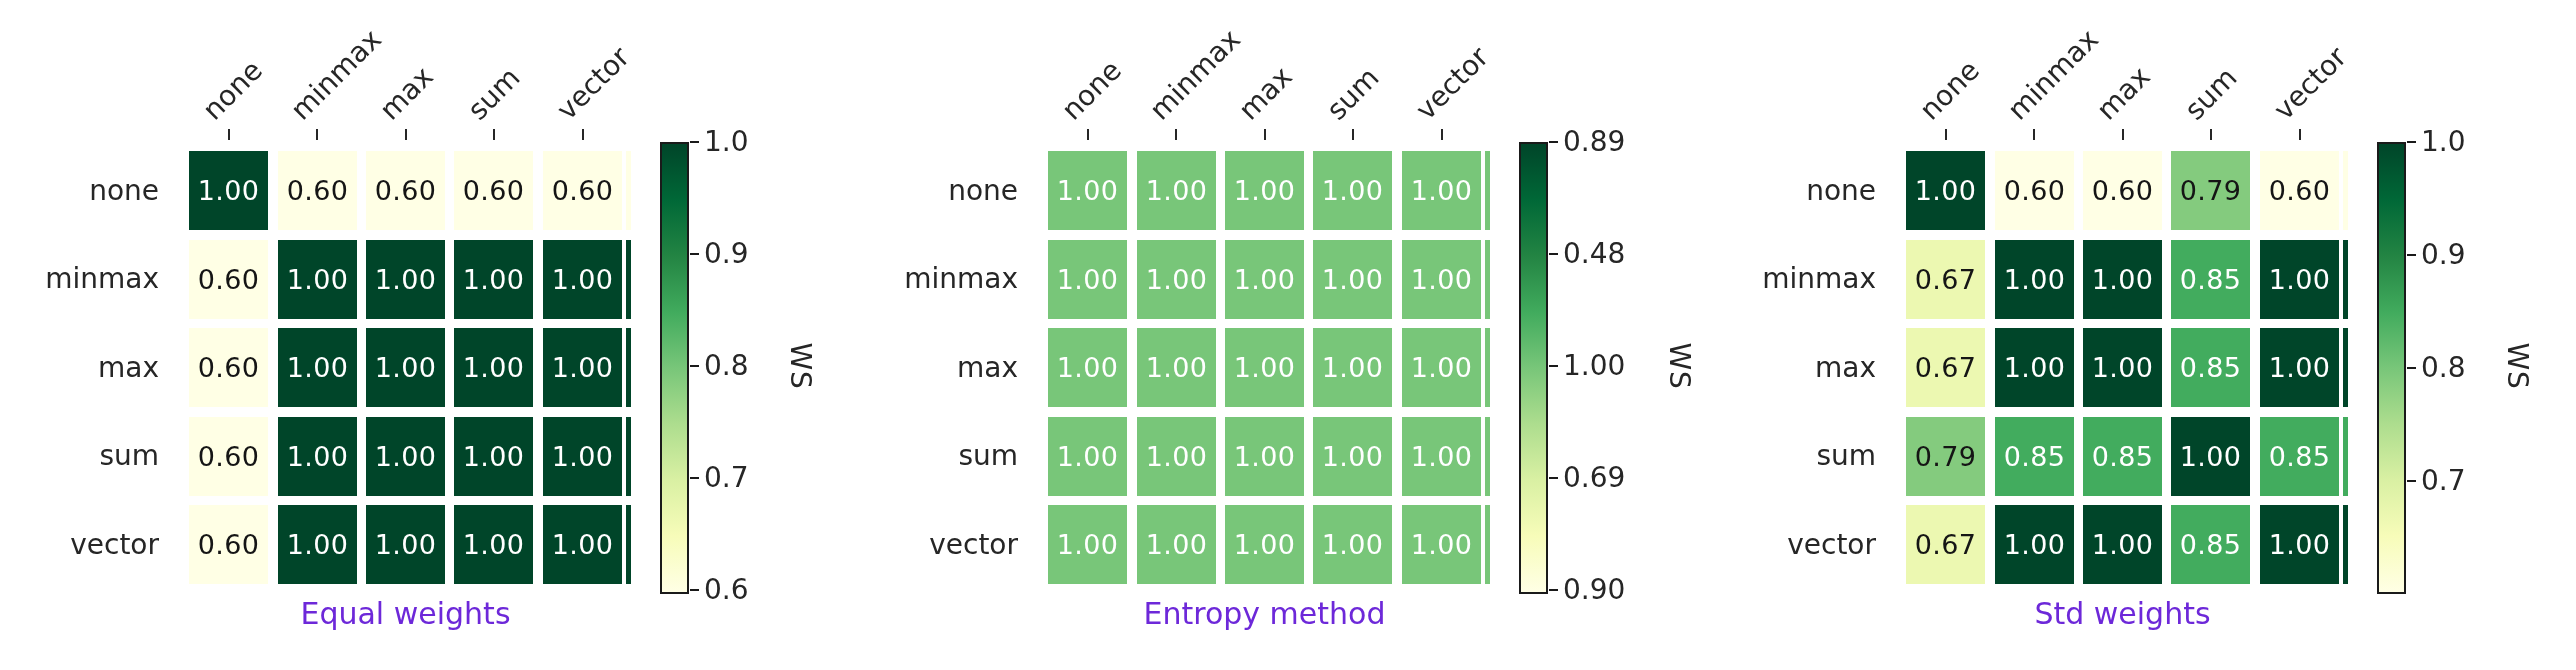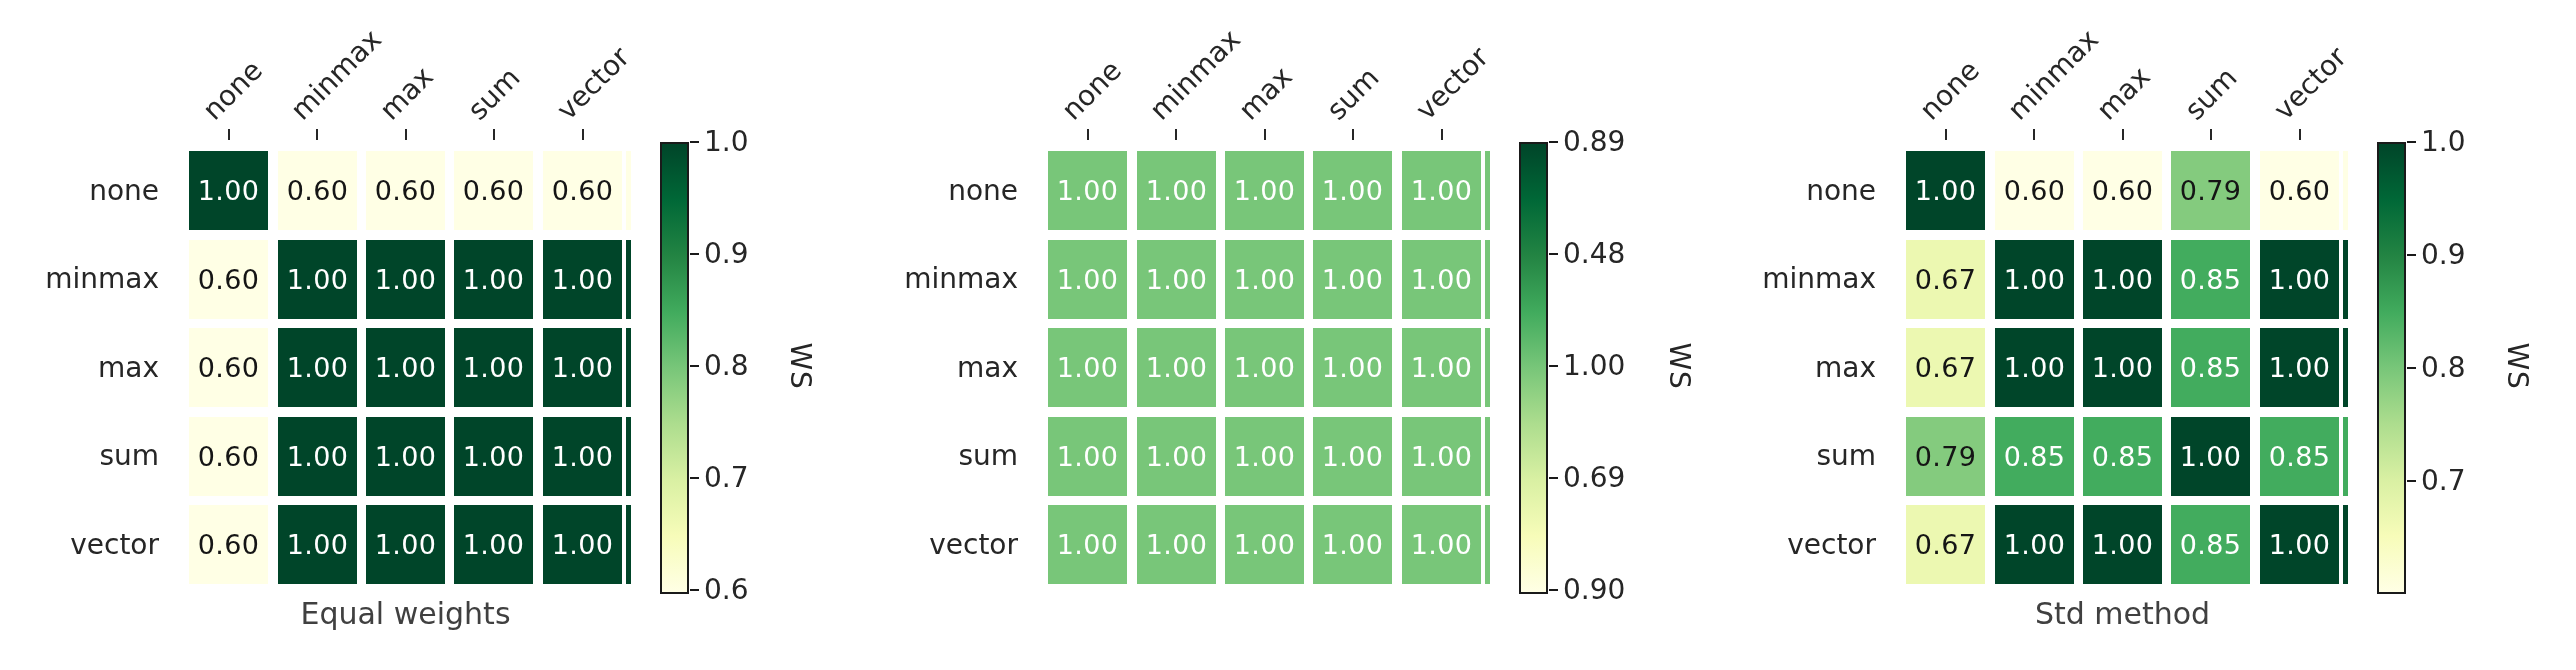--- a/index.html
+++ b/index.html
@@ -37,21 +37,21 @@
   .cbtick-label{
     position:absolute;font-size:28px;line-height:34px;color:#262626;white-space:nowrap;
   }
   .cb-label{
     position:absolute;
     writing-mode:vertical-rl;
     font-size:28px;color:#262626;letter-spacing:0.8px;
   }
   .title{
     position:absolute;text-align:center;
-    font-size:30px;color:#404040;white-space:nowrap;
+    font-size:30px;color:#6d28d9;white-space:nowrap;
   }
 </style>
 </head>
 <body>
 
 <div class="figure">
   <div class="panel" id="panel-0" style="left:0px">
       <div class="xtick" style="left: 228px; top: 129px;"></div>
       <div class="col-label" style="left: 218px; top: 96px;">none</div>
       <div class="xtick" style="left: 316px; top: 129px;"></div>
@@ -162,20 +162,21 @@
       <div class="cbtick-label" style="left: 704px; top: 125px;">0.89</div>
       <div class="cbtick" style="left: 690px; top: 253px;"></div>
       <div class="cbtick-label" style="left: 704px; top: 237px;">0.48</div>
       <div class="cbtick" style="left: 690px; top: 365px;"></div>
       <div class="cbtick-label" style="left: 704px; top: 349px;">1.00</div>
       <div class="cbtick" style="left: 690px; top: 477px;"></div>
       <div class="cbtick-label" style="left: 704px; top: 461px;">0.69</div>
       <div class="cbtick" style="left: 690px; top: 589px;"></div>
       <div class="cbtick-label" style="left: 704px; top: 573px;">0.90</div>
       <div class="cb-label" style="left: 804px; top: 366px; transform: translateY(-50%);">WS</div>
+      <div class="title" style="left: 189px; width: 433px; top: 596px;">Entropy method</div>
     </div>
   <div class="panel" id="panel-2" style="left:1717px">
       <div class="xtick" style="left: 228px; top: 129px;"></div>
       <div class="col-label" style="left: 218px; top: 96px;">none</div>
       <div class="xtick" style="left: 316px; top: 129px;"></div>
       <div class="col-label" style="left: 306px; top: 96px;">minmax</div>
       <div class="xtick" style="left: 405px; top: 129px;"></div>
       <div class="col-label" style="left: 395px; top: 96px;">max</div>
       <div class="xtick" style="left: 493px; top: 129px;"></div>
       <div class="col-label" style="left: 483px; top: 96px;">sum</div>
@@ -219,16 +220,16 @@
       <div class="cbar" style="left: 660px; top: 142px; width: 25px; height: 448px; background: linear-gradient(rgb(0, 69, 41) 0%, rgb(0, 104, 55) 12.5%, rgb(35, 132, 67) 25%, rgb(65, 171, 93) 37.5%, rgb(120, 198, 121) 50%, rgb(173, 221, 142) 62.5%, rgb(217, 240, 163) 75%, rgb(247, 252, 185) 87.5%, rgb(255, 255, 229) 100%);"></div>
       <div class="cbtick" style="left: 690px; top: 141px;"></div>
       <div class="cbtick-label" style="left: 704px; top: 125px;">1.0</div>
       <div class="cbtick" style="left: 690px; top: 254px;"></div>
       <div class="cbtick-label" style="left: 704px; top: 238px;">0.9</div>
       <div class="cbtick" style="left: 690px; top: 367px;"></div>
       <div class="cbtick-label" style="left: 704px; top: 351px;">0.8</div>
       <div class="cbtick" style="left: 690px; top: 480px;"></div>
       <div class="cbtick-label" style="left: 704px; top: 464px;">0.7</div>
       <div class="cb-label" style="left: 784px; top: 366px; transform: translateY(-50%);">WS</div>
-      <div class="title" style="left: 189px; width: 433px; top: 596px;">Std method</div>
+      <div class="title" style="left: 189px; width: 433px; top: 596px;">Std weights</div>
     </div>
 </div>
 
 
 </body></html>

